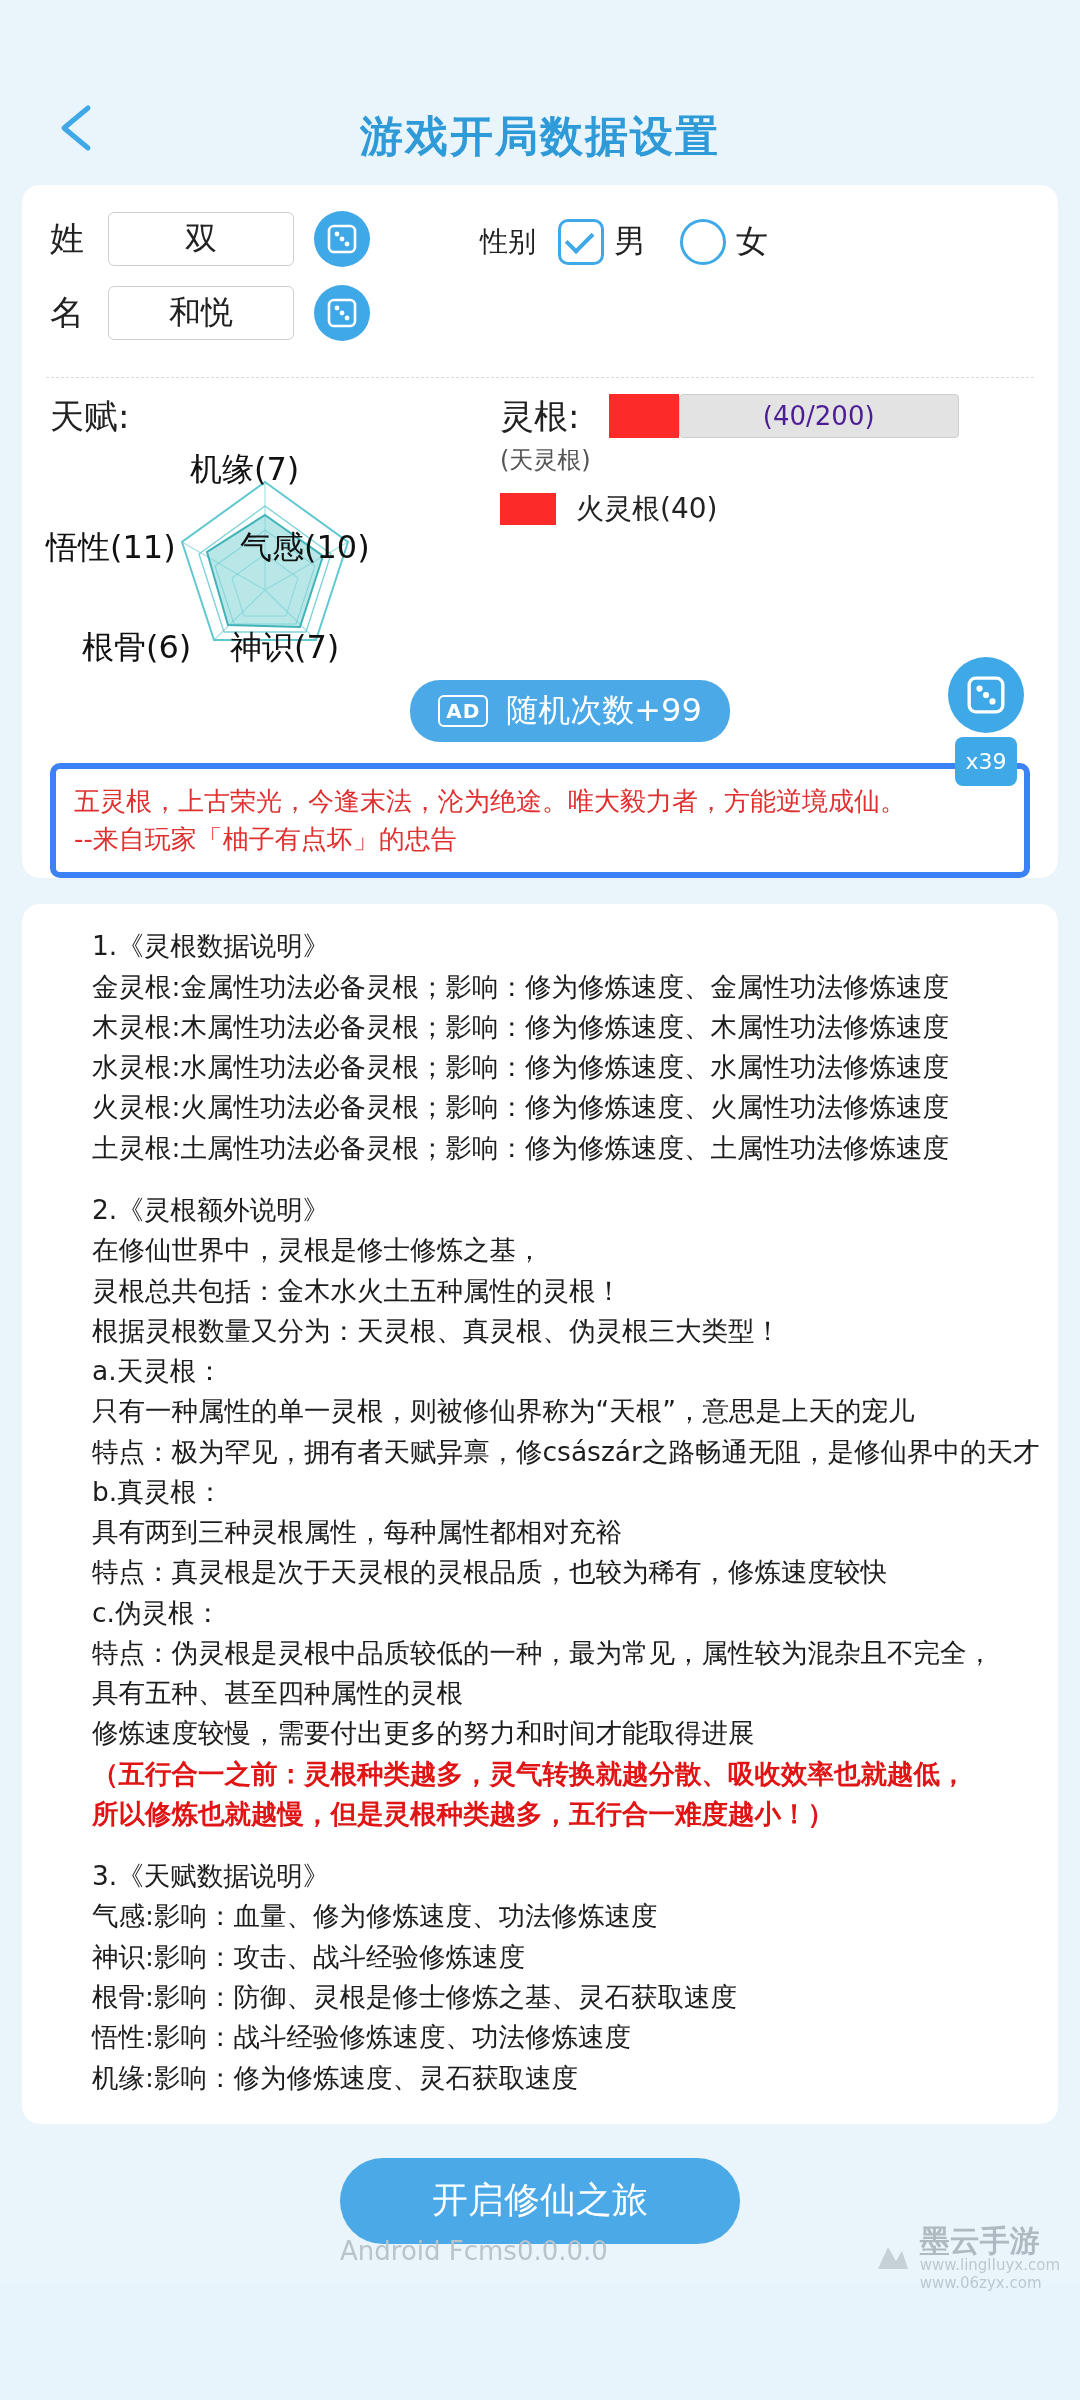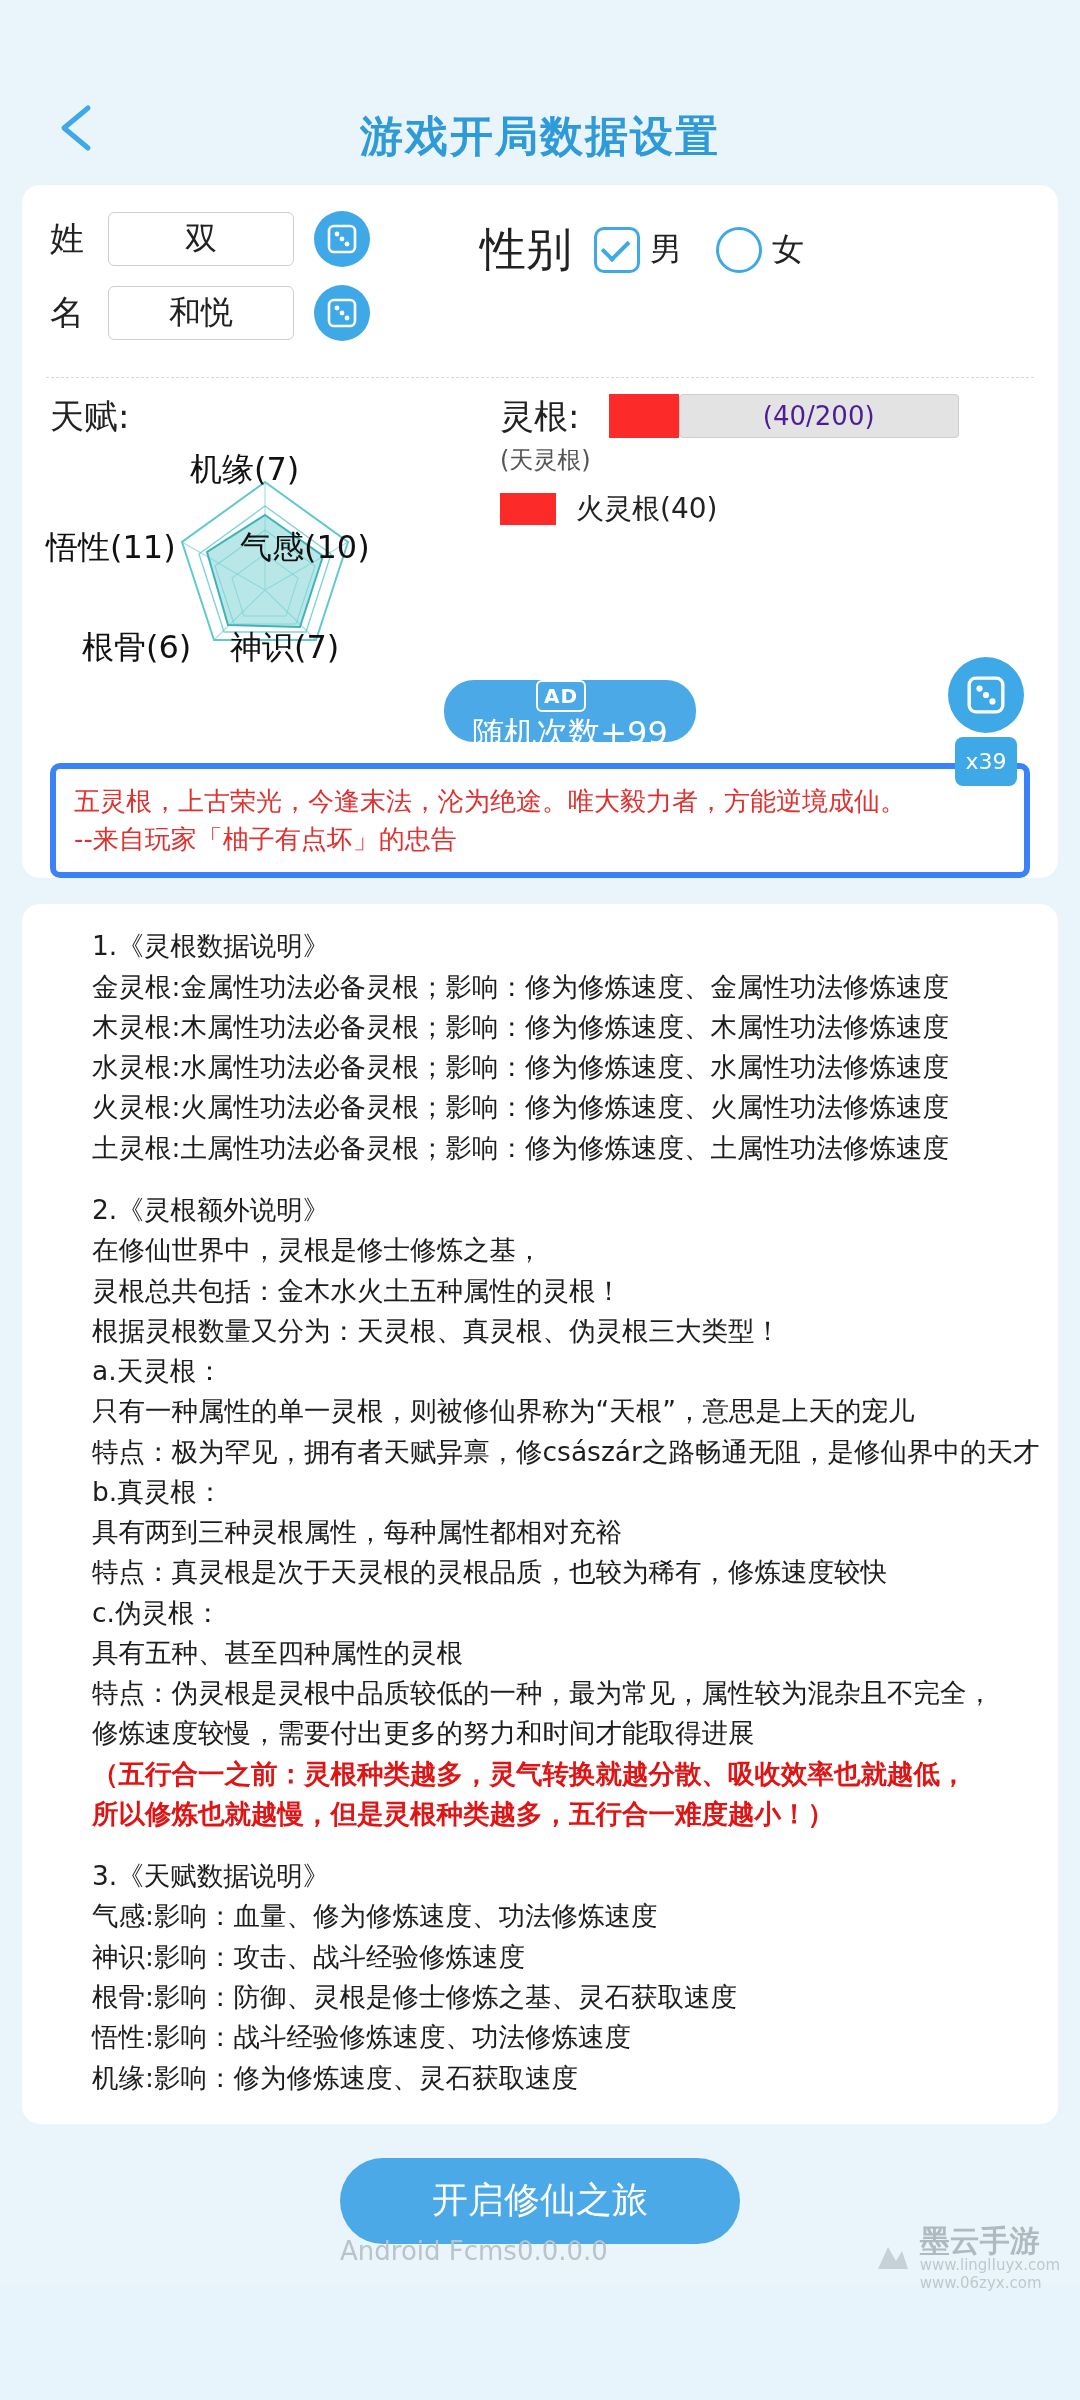--- a/index.html
+++ b/index.html
@@ -108,21 +108,21 @@
   }
   
   .gender-block {
     position: absolute;
     left: 430px;
     top: 8px;
     display: flex;
     align-items: center;
   }
   .gender-label {
-    font-size: 46px;
+    font-size: 28px;
     margin-right: 22px;
     text-align: right;
   }
   .check {
     width: 46px; height: 46px;
     border: 3px solid #3fa9e8;
     border-radius: 10px;
     box-sizing: border-box;
     display: inline-flex;
     align-items: center;
@@ -227,21 +227,20 @@
   }
   .ad-btn {
     background: #4aa9e6;
     border-radius: 30px;
     height: 62px;
     display: flex;
     align-items: center;
     padding: 0 28px;
     cursor: pointer;
     margin-left: 60px;
-    flex-direction: column;
   }
   .ad-badge {
     border: 2px solid #fff;
     border-radius: 6px;
     color: #fff;
     font-size: 20px;
     padding: 2px 6px;
     margin-right: 18px;
     font-weight: bold;
     letter-spacing: 1px;
@@ -497,22 +496,22 @@
         <div class="info-line">在修仙世界中，灵根是修士修炼之基，</div>
         <div class="info-line">灵根总共包括：金木水火土五种属性的灵根！</div>
         <div class="info-line">根据灵根数量又分为：天灵根、真灵根、伪灵根三大类型！</div>
         <div class="info-line">a.天灵根：</div>
         <div class="info-line">只有一种属性的单一灵根，则被修仙界称为“天根”，意思是上天的宠儿</div>
         <div class="info-line">特点：极为罕见，拥有者天赋异禀，修császár之路畅通无阻，是修仙界中的天才</div>
         <div class="info-line">b.真灵根：</div>
         <div class="info-line">具有两到三种灵根属性，每种属性都相对充裕</div>
         <div class="info-line">特点：真灵根是次于天灵根的灵根品质，也较为稀有，修炼速度较快</div>
         <div class="info-line">c.伪灵根：</div>
+        <div class="info-line">特点：伪灵根是灵根中品质较低的一种，最为常见，属性较为混杂且不完全，</div>
         <div class="info-line">具有五种、甚至四种属性的灵根</div>
-        <div class="info-line">特点：伪灵根是灵根中品质较低的一种，最为常见，属性较为混杂且不完全，</div>
         <div class="info-line">修炼速度较慢，需要付出更多的努力和时间才能取得进展</div>
         <div class="info-line red">（五行合一之前：灵根种类越多，灵气转换就越分散、吸收效率也就越低，</div>
         <div class="info-line red">所以修炼也就越慢，但是灵根种类越多，五行合一难度越小！）</div>
         <div class="info-line blank"></div>
         <div class="info-line">3.《天赋数据说明》</div>
         <div class="info-line">气感:影响：血量、修为修炼速度、功法修炼速度</div>
         <div class="info-line">神识:影响：攻击、战斗经验修炼速度</div>
         <div class="info-line">根骨:影响：防御、灵根是修士修炼之基、灵石获取速度</div>
         <div class="info-line">悟性:影响：战斗经验修炼速度、功法修炼速度</div>
         <div class="info-line">机缘:影响：修为修炼速度、灵石获取速度</div>

